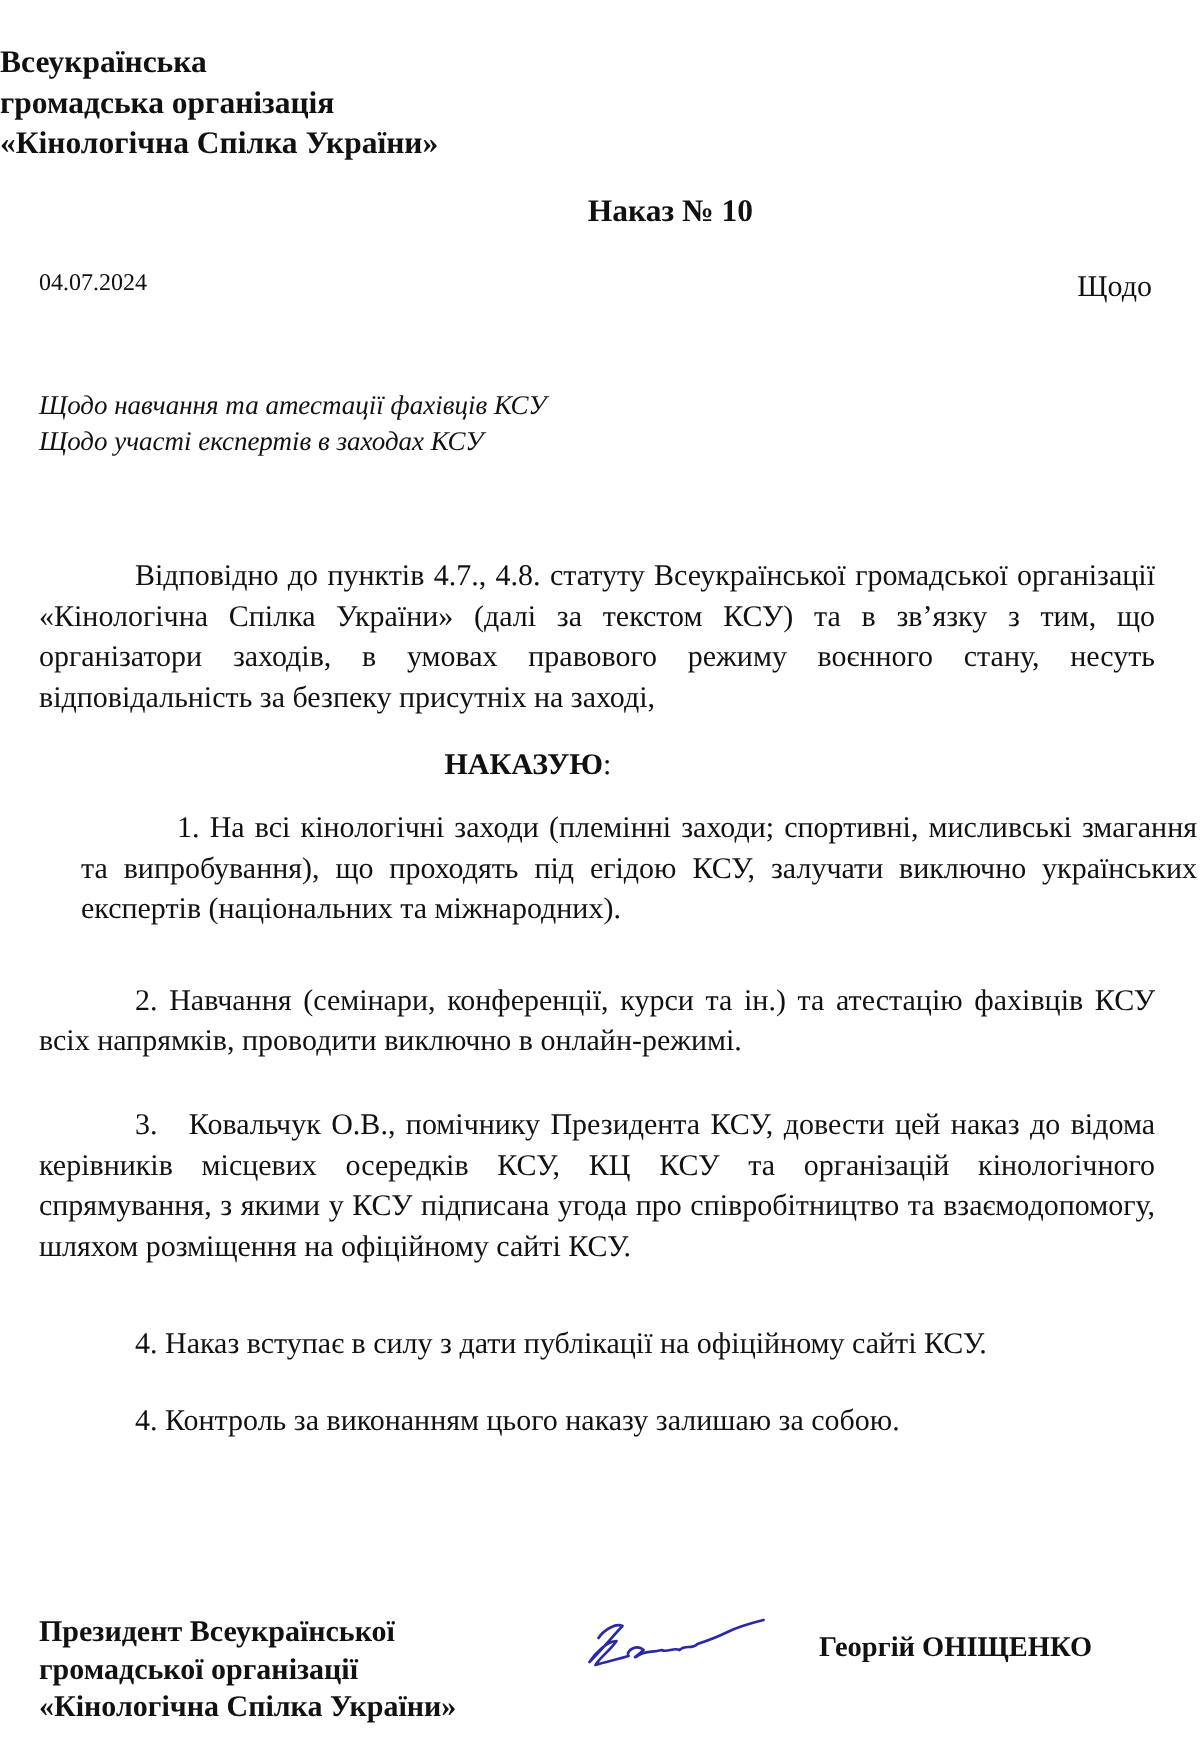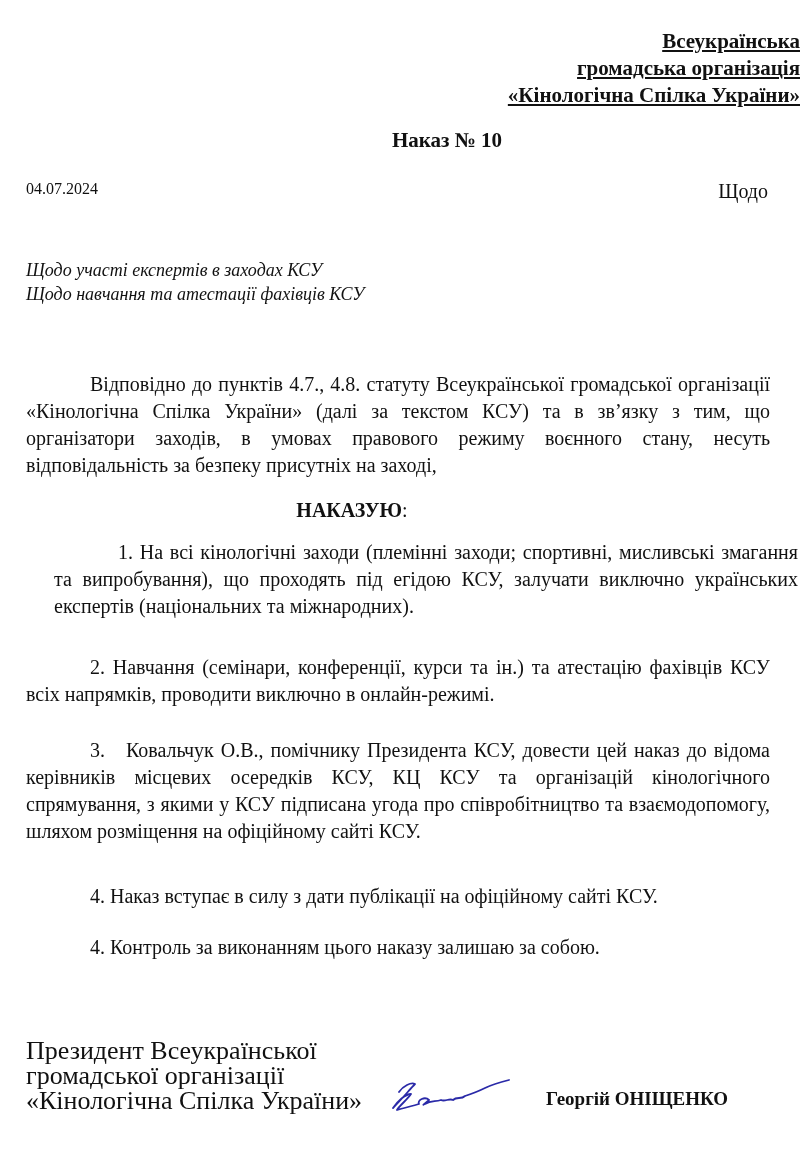--- a/index.html
+++ b/index.html
@@ -2,22 +2,22 @@
 <html><head>
   <meta charset="utf-8">
   <style>
     html, body { margin: 0; padding: 0; background: #ffffff; }
     body {
       width: 800px; height: 1163px; position: relative; overflow: hidden;
       font-family: "Liberation Serif", serif; color: #111111;
     }
     .abs { position: absolute; }
     .header {
-      left: 0; width: 800px; top: 28px; text-align: right;
-      font-weight: bold; font-size: 21px; line-height: 27px; text-decoration: underline;
+      left: 0; width: 800px; top: 28px; text-align: left;
+      font-weight: bold; font-size: 21px; line-height: 27px;
     }
     .order-title {
       left: 0; width: 800px; top: 128px; text-align: center;
       font-weight: bold; font-size: 21px; padding-left: 47px;
     }
     .date { left: 26px; top: 180px; font-size: 16px; }
     .city { right: 32px; top: 180px; font-size: 20px; }
     .subjects {
       left: 26px; top: 258px; font-style: italic; font-size: 18px; line-height: 24px;
     }
@@ -30,21 +30,21 @@
       left: 0; width: 704px; top: 499px; text-align: center;
       font-size: 20px;
     }
     .decree b { font-weight: bold; }
     .p1 { top: 539px; margin-left: 28px; }
     .p2 { top: 654px; }
     .p3 { top: 737px; }
     .p4 { top: 883px; }
     .p5 { top: 934px; }
     .sig-block {
-      left: 26px; top: 1038px; font-weight: normal; font-size: 26px; line-height: 25px;
+      left: 26px; top: 1076px; font-weight: bold; font-size: 20px; line-height: 25px;
     }
     .signature { left: 385px; top: 1072px; width: 130px; height: 45px; }
     .sig-name {
       left: 546px; top: 1088px; font-weight: bold; font-size: 19px;
     }
   </style>
 </head>
 <body>
 
 <div class="abs header">
@@ -52,22 +52,22 @@
   <div>громадська організація</div>
   <div>«Кінологічна Спілка України»</div>
 </div>
 
 <div class="abs order-title">Наказ № 10</div>
 
 <div class="abs date">04.07.2024</div>
 <div class="abs city">Щодо</div>
 
 <div class="abs subjects">
+  <div>Щодо навчання та атестації фахівців КСУ</div>
   <div>Щодо участі експертів в заходах КСУ</div>
-  <div>Щодо навчання та атестації фахівців КСУ</div>
 </div>
 
 <div class="abs para p-intro">Відповідно до пунктів 4.7., 4.8. статуту Всеукраїнської громадської організації «Кінологічна Спілка України» (далі за текстом КСУ) та в зв’язку з тим, що організатори заходів, в умовах правового режиму воєнного стану, несуть відповідальність за безпеку присутніх на заході,</div>
 
 <div class="abs decree"><b>НАКАЗУЮ</b><span>:</span></div>
 
 <div class="abs para p1">1. На всі кінологічні заходи (племінні заходи; спортивні, мисливські змагання та випробування), що проходять під егідою КСУ, залучати виключно українських експертів (національних та міжнародних).</div>
 <div class="abs para p2">2. Навчання (семінари, конференції, курси та ін.) та атестацію фахівців КСУ всіх напрямків, проводити виключно в онлайн-режимі.</div>
 <div class="abs para p3">3.&nbsp;&nbsp;&nbsp;Ковальчук О.В., помічнику Президента КСУ, довести цей наказ до відома керівників місцевих осередків КСУ, КЦ КСУ та організацій кінологічного спрямування, з якими у КСУ підписана угода про співробітництво та взаємодопомогу, шляхом розміщення на офіційному сайті КСУ.</div>
 <div class="abs para p4">4. Наказ вступає в силу з дати публікації на офіційному сайті КСУ.</div>

